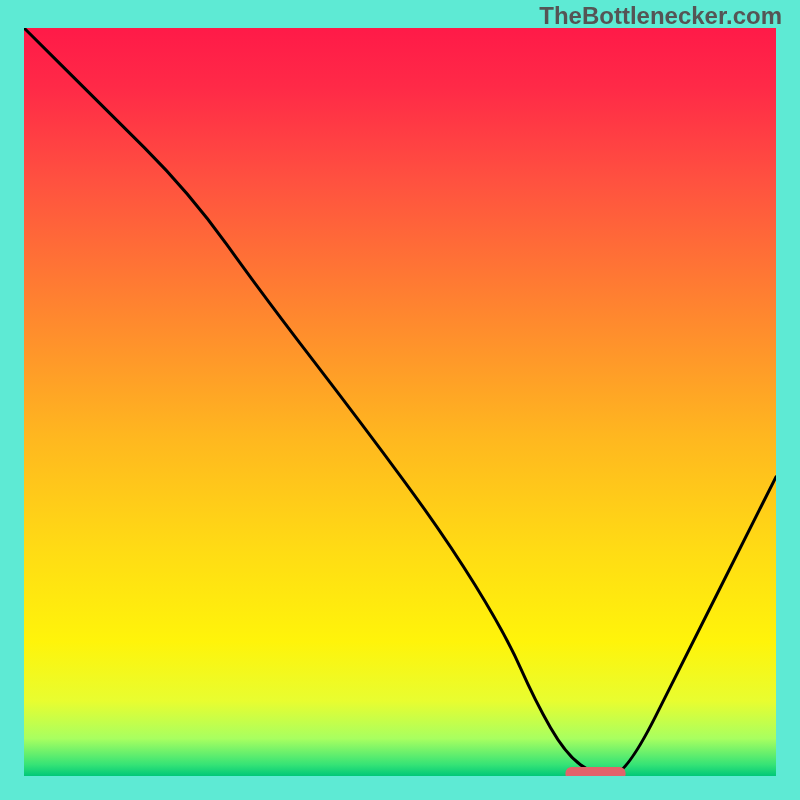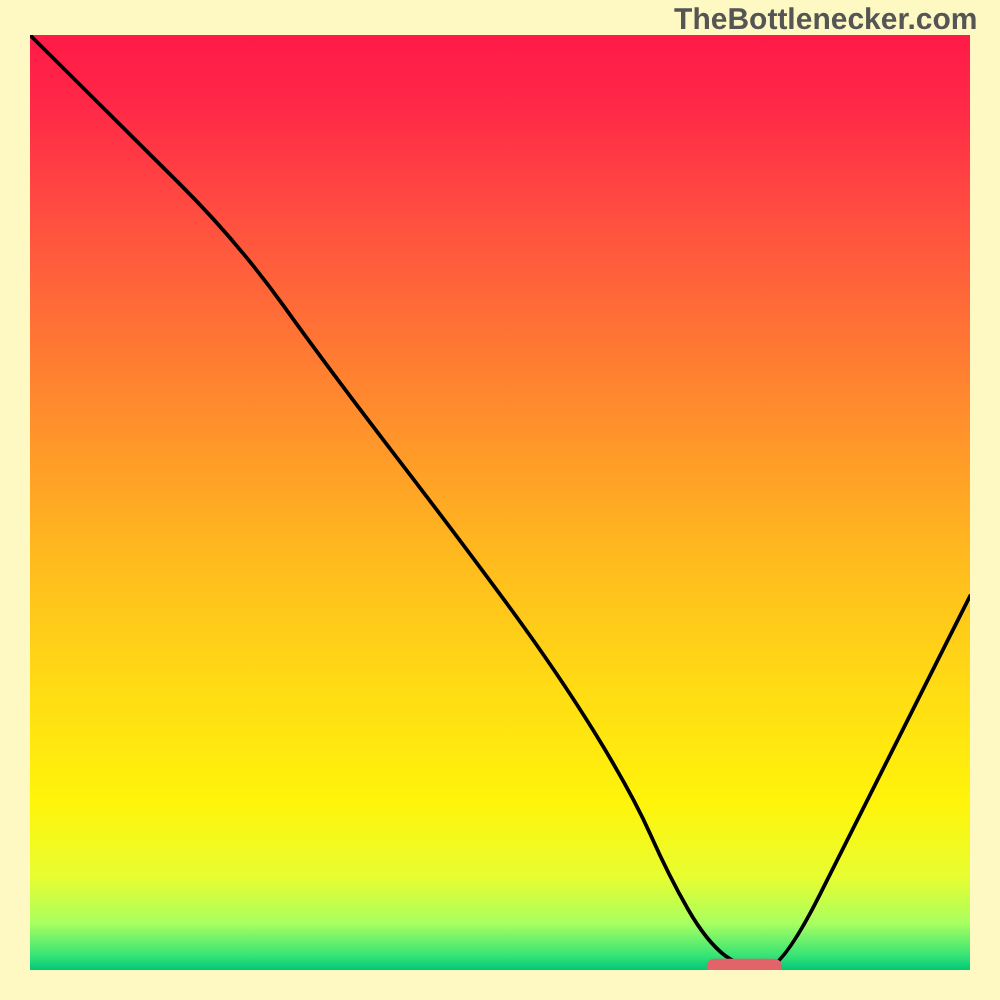--- a/index.html
+++ b/index.html
@@ -8,21 +8,21 @@
     width: 800px;
     height: 800px;
     overflow: hidden;
     background: #000;
     font-family: Arial, Helvetica, sans-serif;
   }
   .frame {
     position: relative;
     width: 800px;
     height: 800px;
-    background: #fef9c3;
+    background: #5eead4;
   }
   .title {
     position: absolute;
     top: 2px;
     right: 18px;
     color: #555;
     font-size: 24px;
     font-weight: bold;
     letter-spacing: 0;
     z-index: 3;

